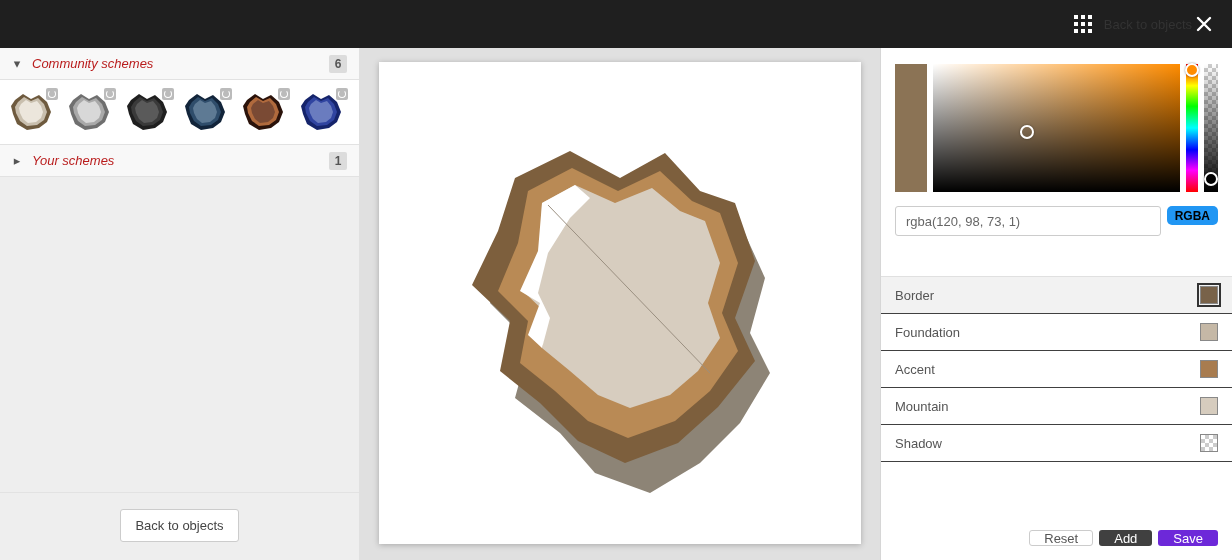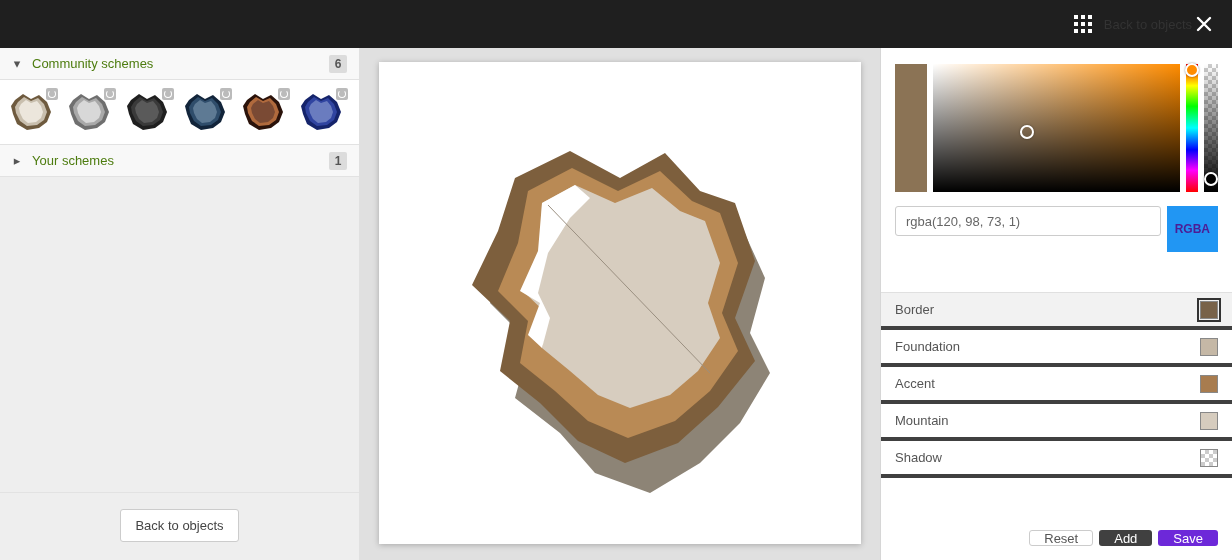--- a/index.html
+++ b/index.html
@@ -15,21 +15,21 @@
 
   
   .cols { display: flex; height: calc(560px - 48px); }
   .left { width: 359px; background: #eeeeee; position: relative; display:flex; flex-direction:column;}
   .center { flex: 1; background: #e0e0e0; display: flex; align-items: flex-start; justify-content: center; padding-top: 14px;}
   .right { width: 352px; background: #fff; border-left: 1px solid #d6d6d6; display:flex; flex-direction:column;}
 
   
   .section-head { height: 32px; display: flex; align-items: center; padding: 0 12px; background: #f8f8f8; border-bottom: 1px solid #e2e2e2; cursor:pointer;}
   .section-head .chev { width: 10px; text-align:center; margin-right: 10px; color:#555;}
-  .section-head .title { flex:1; color:#4d7c0f; }
+  .section-head .title { flex:1; color:#b91c1c;font-style:italic; }
   .section-head .badge { background:#dcdcdc; color:#555; font-weight:bold; min-width:18px; height:18px; border-radius:2px; display:flex; align-items:center; justify-content:center; padding:0 4px; font-size:12px;}
   .thumb-row { display:flex; gap:2px; padding:6px 4px 8px 4px; background:#fff; border-bottom:1px solid #e2e2e2;}
   .thumb { width:56px; height:50px; border-radius:2px; position:relative; display:flex; align-items:center; justify-content:center; cursor:pointer; }
   .thumb .mini-icon { position:absolute; top:2px; right:2px; width:12px; height:12px; background:#bbb; border-radius:2px; display:flex; align-items:center; justify-content:center;}
   .thumb .mini-icon::before{ content:""; width:6px; height:6px; border:1px solid #fff; border-radius:50%; border-top-color:transparent; }
   .thumb svg { width:46px; height:42px; }
   .left-spacer{flex:1;}
   .left-footer { padding: 16px 0 18px 0; display:flex; justify-content:center; background:#eeeeee; border-top:1px solid #e2e2e2;}
   .btn-plain { background:#fff; border:1px solid #ccc; border-radius:3px; padding:8px 14px; font-size:13px; color:#444; cursor:pointer;}
 
@@ -47,23 +47,23 @@
   .sv-black { position:absolute; inset:0; background: linear-gradient(to top, #000, rgba(0,0,0,0)); }
   .sv-cursor { position:absolute; width:14px; height:14px; border:2px solid #fff; border-radius:50%; transform:translate(-50%,-50%); left:38%; top:53%; box-shadow:0 0 2px rgba(0,0,0,0.5);}
   .hue-bar { width:12px; position:relative; background: linear-gradient(to bottom, #ff0000 0%, #ffff00 17%, #00ff00 33%, #00ffff 50%, #0000ff 67%, #ff00ff 83%, #ff0000 100%); }
   .hue-bar .knob { position:absolute; left:50%; transform:translate(-50%,-50%); top:6px; width:14px; height:14px; border-radius:50%; background:#ff8c00; border:2px solid #fff; box-shadow:0 0 2px rgba(0,0,0,0.5);}
   .alpha-bar { width:14px; position:relative; background-image: linear-gradient(45deg,#ccc 25%,transparent 25%),linear-gradient(-45deg,#ccc 25%,transparent 25%),linear-gradient(45deg,transparent 75%,#ccc 75%),linear-gradient(-45deg,transparent 75%,#ccc 75%); background-size:8px 8px; background-position:0 0,0 4px,4px -4px,-4px 0; }
   .alpha-bar::before{content:"";position:absolute;inset:0;background:linear-gradient(to bottom, rgba(0,0,0,0), #000);}
   .alpha-bar .knob { position:absolute; left:50%; transform:translate(-50%,-50%); bottom:-1px; width:14px; height:14px; border-radius:50%; background:#000; border:2px solid #fff; box-shadow:0 0 2px rgba(0,0,0,0.5);}
   
   .value-row { display:flex; gap:6px; margin-top:14px;}
   .value-input { flex:1; height:30px; border:1px solid #ccc; border-radius:3px; padding:0 10px; font-size:13px; color:#666;}
-  .mode-btn { height:46px; padding: 0 8px; background:#2196f3; color:#4c1d95; border:none; border-radius:0; font-weight:bold; font-size:12px; cursor:pointer;}
+  .mode-btn { height:19px; padding: 0 8px; background:#2196f3; color:#000000; border:none; border-radius:5px; font-weight:bold; font-size:12px; cursor:pointer;}
   .layers { margin-top: 28px; border-top:1px solid #e0e0e0;}
-  .layer-row { height:37px; display:flex; align-items:center; padding:0 14px; border-bottom:4px solid #404040; cursor:pointer;}
+  .layer-row { height:37px; display:flex; align-items:center; padding:0 14px; border-bottom:1px solid #404040; cursor:pointer;}
   .layer-row.active { background:#f2f2f2;}
   .layer-row .name { flex:1; color:#555; font-size:13px;}
   .layer-row .sw { width:18px; height:18px; border:1px solid #888; }
   .layer-row.active .sw { outline:2px solid #333; outline-offset:1px;}
   .sw.checker { background-image: linear-gradient(45deg,#ccc 25%,transparent 25%),linear-gradient(-45deg,#ccc 25%,transparent 25%),linear-gradient(45deg,transparent 75%,#ccc 75%),linear-gradient(-45deg,transparent 75%,#ccc 75%); background-size:8px 8px; background-position:0 0,0 4px,4px -4px,-4px 0; background-color:#fff;}
   
   .right-footer { margin-top:auto; padding: 14px; display:flex; justify-content:flex-end; gap:6px; }
   .btn { height:16px; padding:0 14px; border-radius:3px; border:1px solid transparent; font-size:13px; cursor:pointer;}
   .btn.reset { background:#fff; border-color:#ccc; color:#555;}
   .btn.add { background:#404040; color:#fff;}

